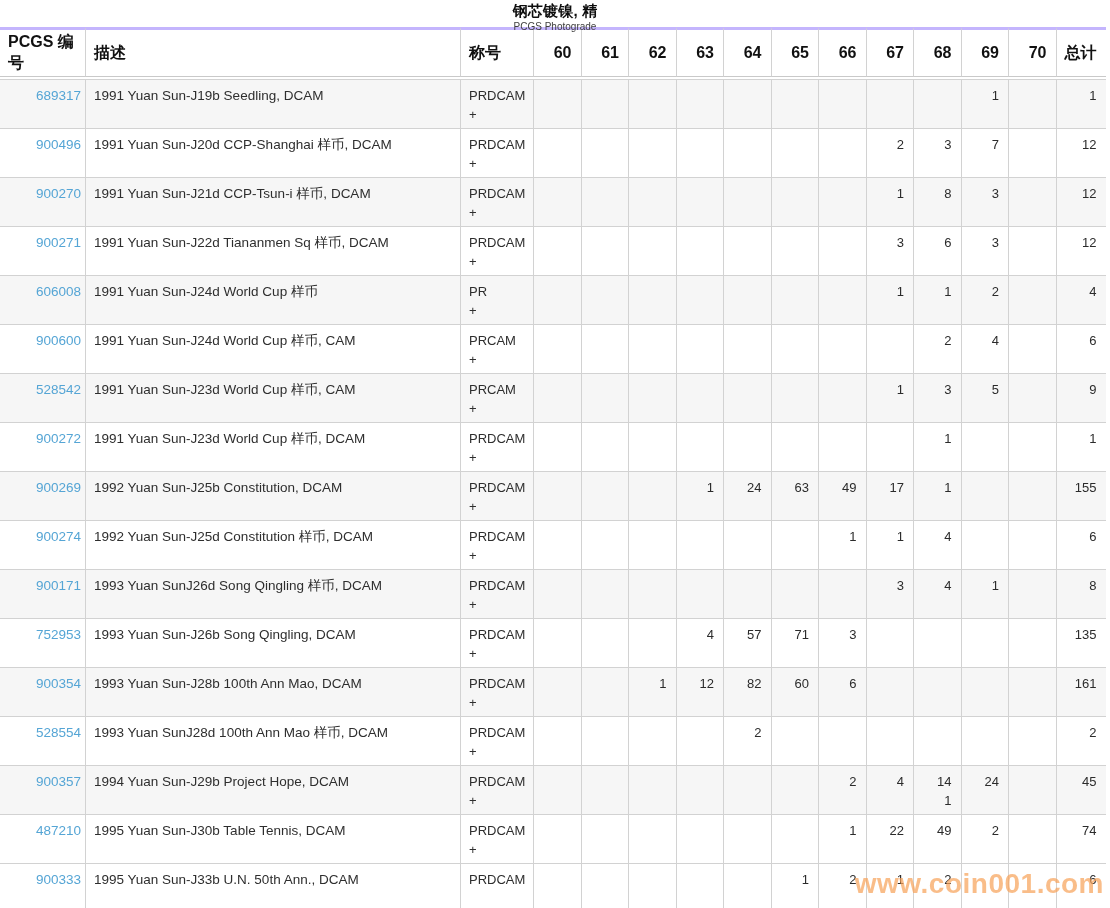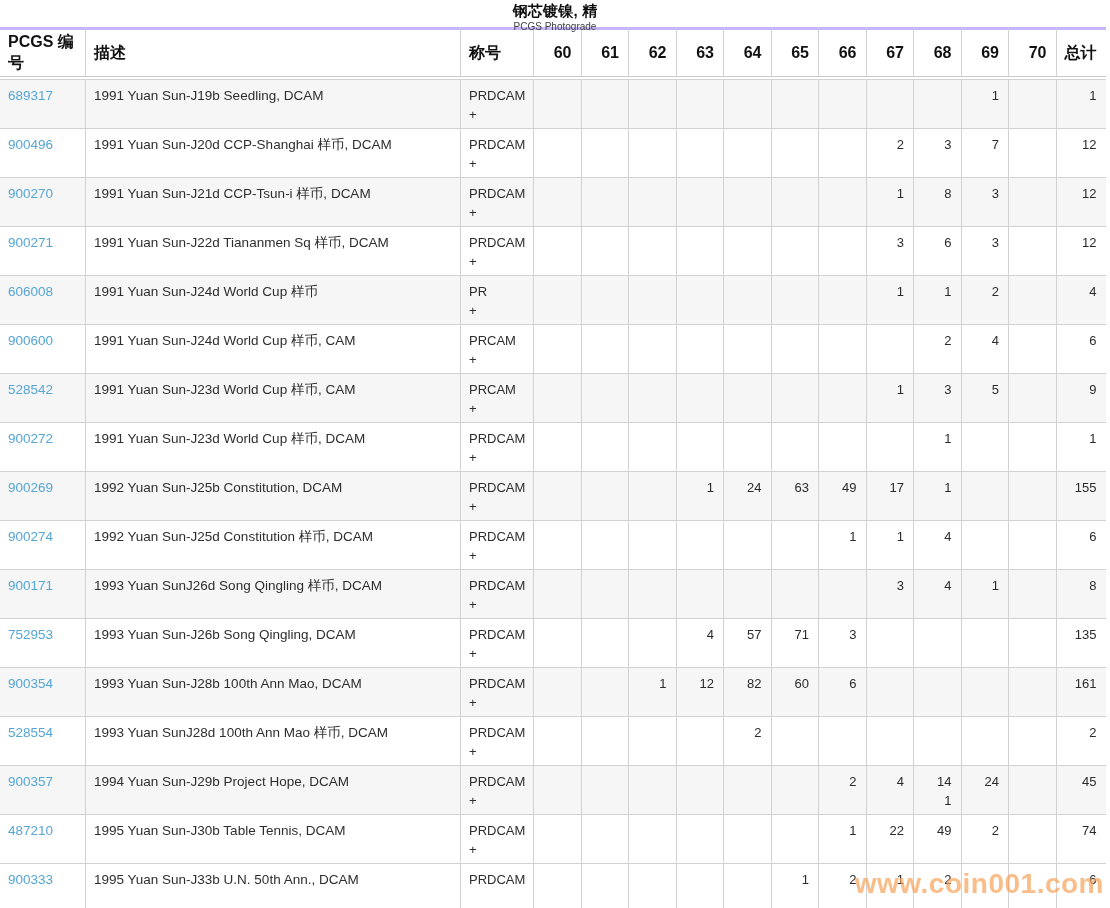--- a/index.html
+++ b/index.html
@@ -14,21 +14,21 @@
              vertical-align:middle; text-align:right; padding:2px 9px 2px 4px;
              border-top:3px solid #c4b5fd; border-bottom:1px solid #c9c9c9; background:#fff; }
   thead th.left { text-align:left; padding-left:8px; }
   thead th:not(:first-child), tbody td:not(:first-child) { border-left:1px solid #d2d2d2; }
   thead tr.gap td { height:2px; border:none; background:#fff; padding:0; }
   tbody td { font-size:13px; height:45px; box-sizing:border-box; vertical-align:top;
              padding:6px 9px 4px 8px; border-bottom:1px solid #d2d2d2; line-height:19px; }
   tbody tr:first-child td { border-top:1px solid #d2d2d2; }
   tr.odd td { background:#f6f6f6; }
   tr.even td { background:#ffffff; }
-  .c-pcgs a { color:#55a5d5; text-decoration:none; font-size:13.5px; }
+  .c-pcgs a { color:#55a5d5; text-decoration:none; font-size:13.5px;margin-left:28px; }
   .c-desc { font-size:13.5px; color:#2e2e2e; }
   .c-des  { font-size:13px; color:#2e2e2e; }
   .c-num  { text-align:right; color:#2b2b2b; }
   .watermark { position:absolute; right:6px; bottom:8px; font-size:28px; font-weight:bold;
                color:#f8a45c; opacity:0.72; letter-spacing:0.5px; pointer-events:none; }
 </style>
 </head>
 <body>
 
 <div class="page">

